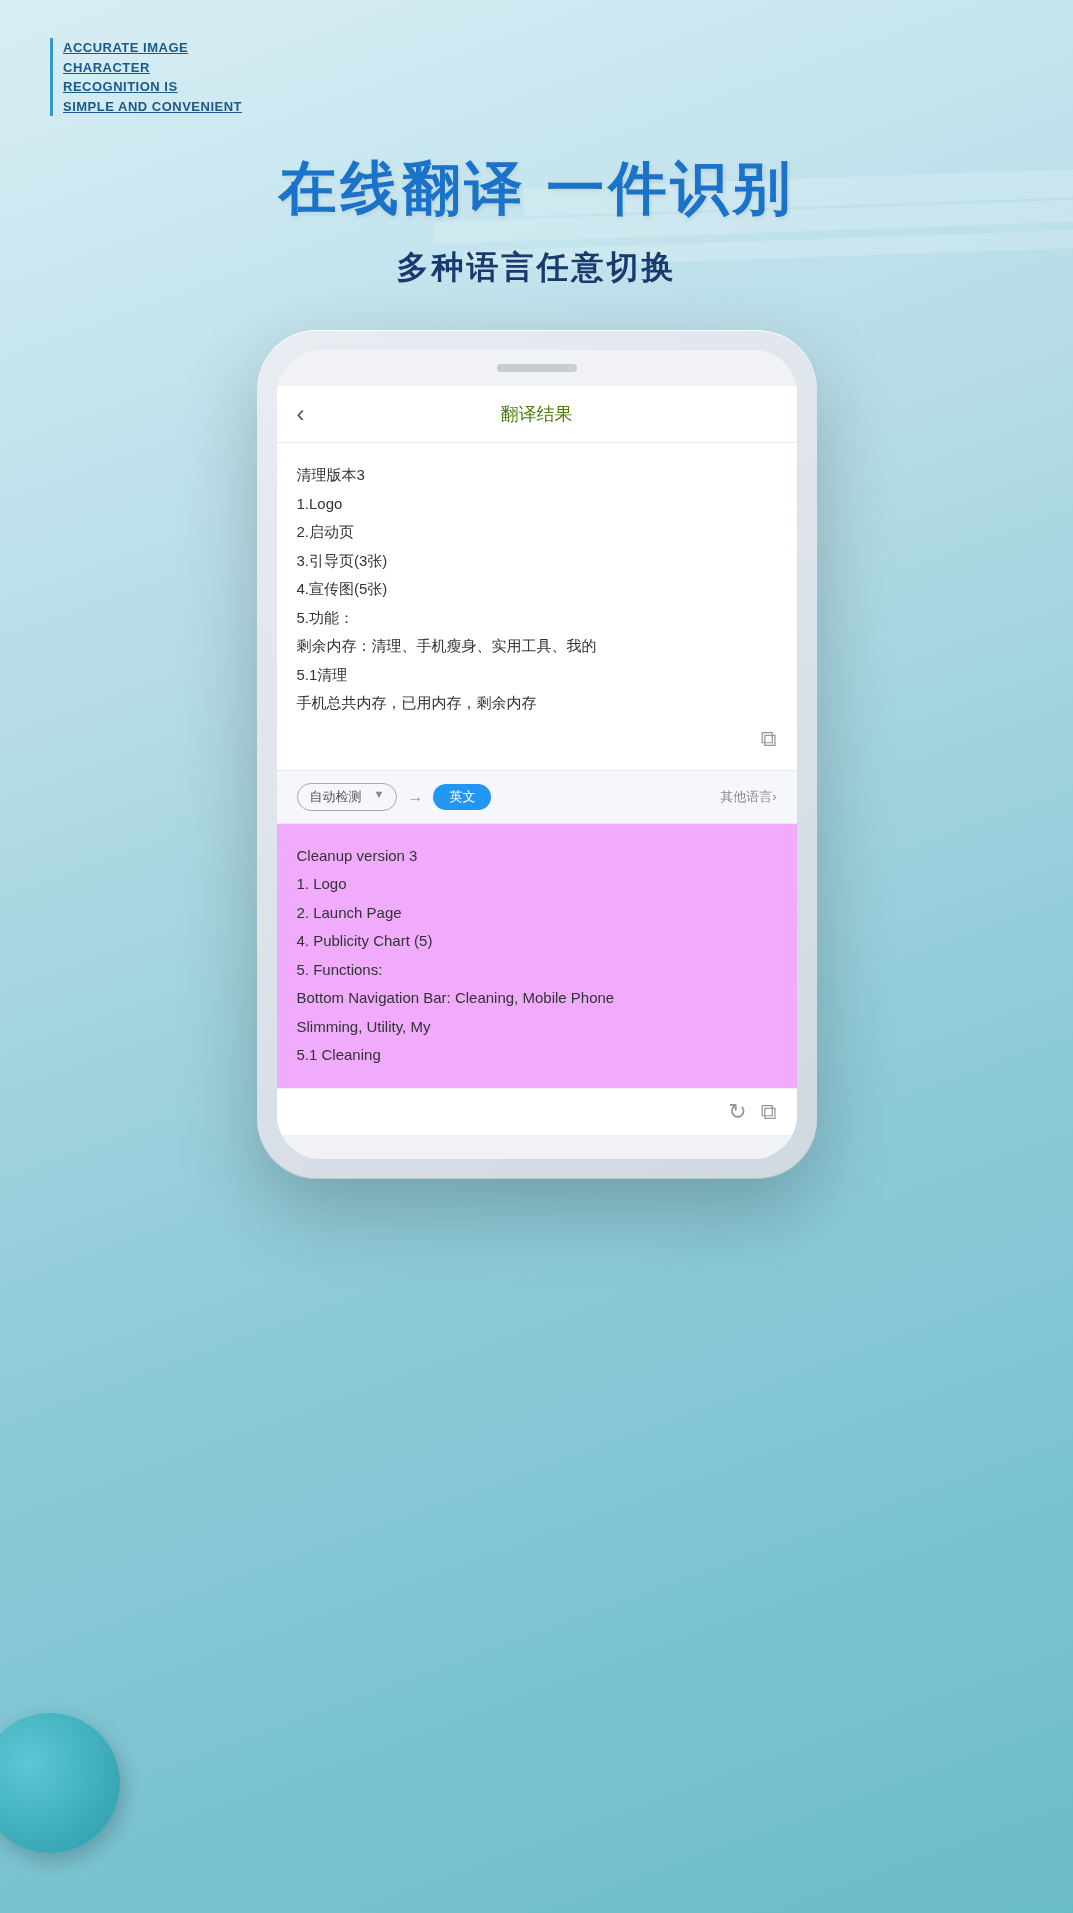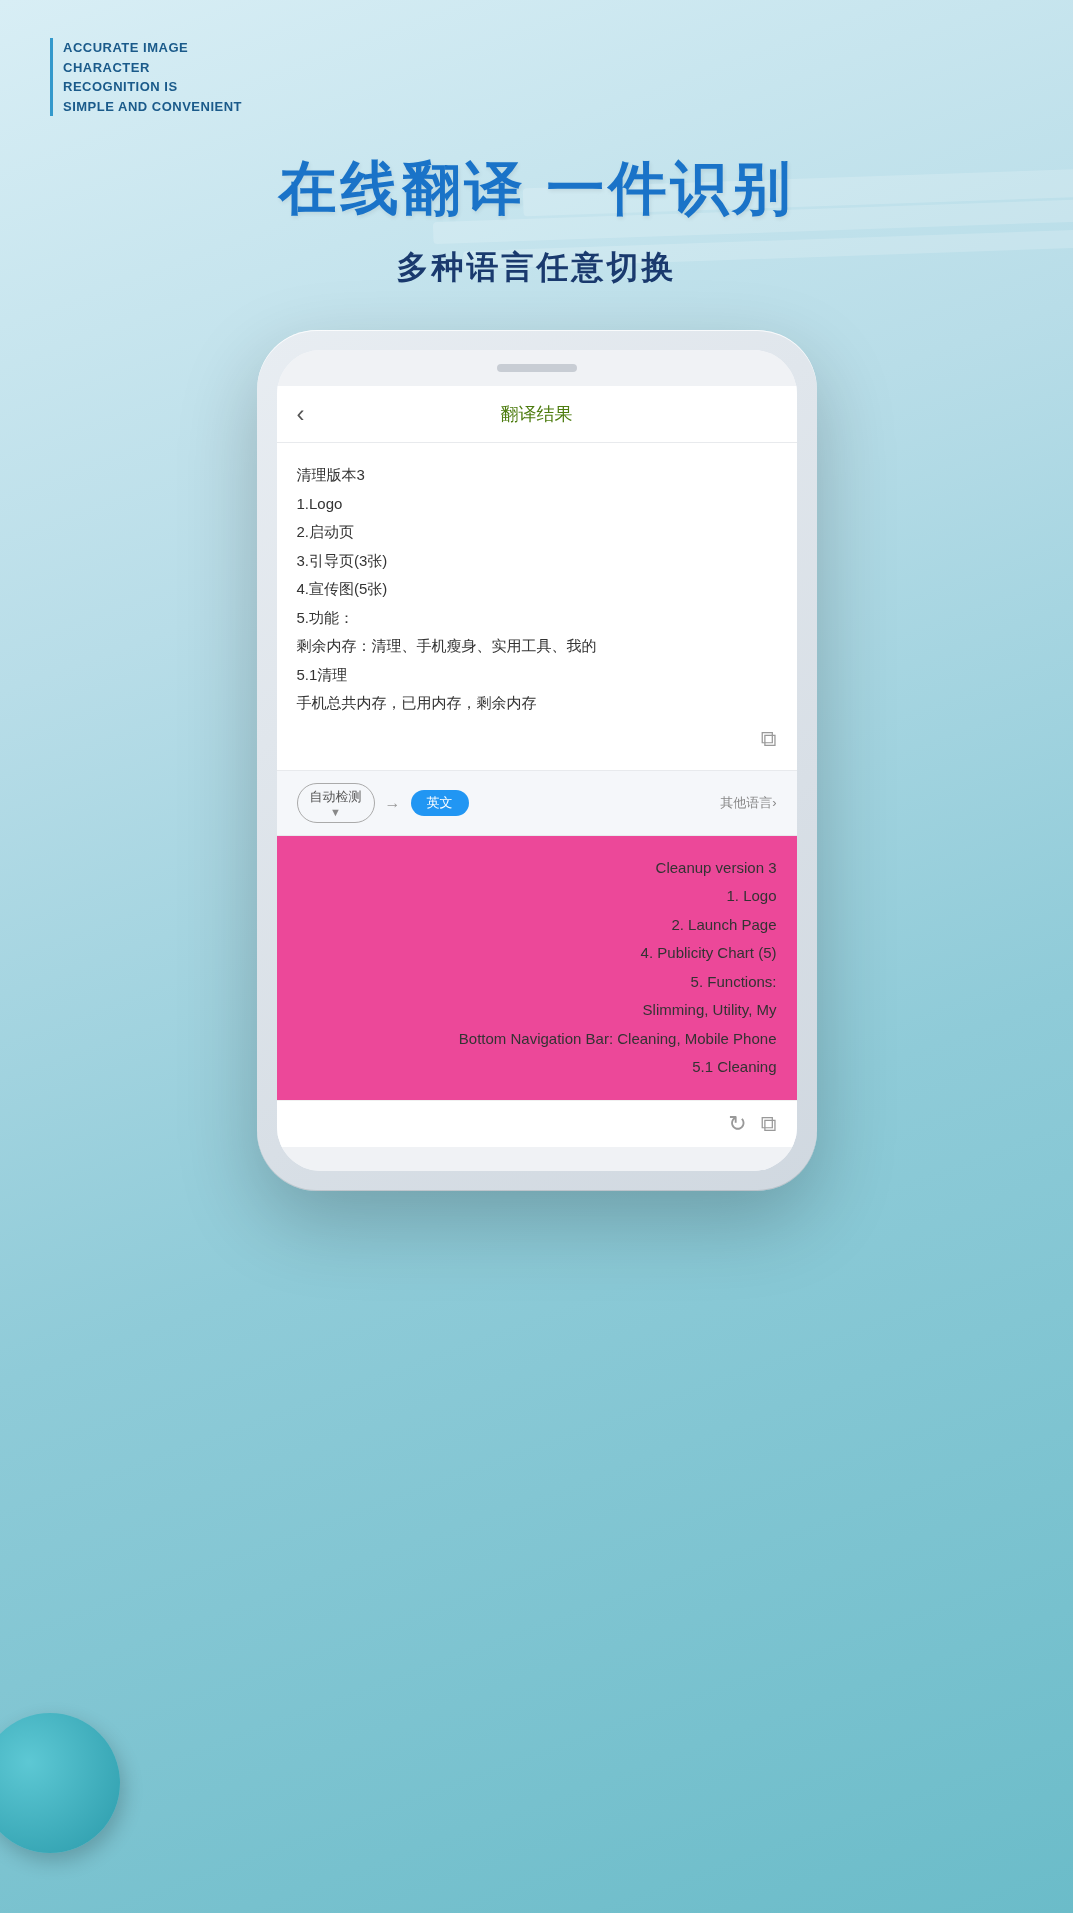--- a/index.html
+++ b/index.html
@@ -54,20 +54,21 @@
       left: 50px;
       border-left: 3px solid #3399cc;
       padding-left: 10px;
     }
     .tagline-block .line {
       font-size: 13px;
       font-weight: 600;
       color: #1a5a8a;
       letter-spacing: 0.5px;
       line-height: 1.5;
+      text-decoration: underline;
     }
 
     
     .headline-area {
       position: absolute;
       top: 155px;
       left: 0; right: 0;
       text-align: center;
     }
     .headline-main {
@@ -190,22 +191,21 @@
     }
     .lang-btn-auto {
       border: 1px solid #aaa;
       background: transparent;
       border-radius: 20px;
       padding: 4px 12px;
       font-size: 13px;
       color: #555;
       cursor: pointer;
       display: flex;
-      gap: 0;
-      flex-direction: column;
+      gap: 12px;
     }
     .lang-arrow {
       font-size: 11px;
       color: #888;
     }
     .arrow-right-icon {
       font-size: 16px;
       color: #999;
     }
     .lang-btn-en {
@@ -222,24 +222,23 @@
       font-size: 13px;
       color: #888;
       cursor: pointer;
       display: flex;
       align-items: center;
       gap: 0;
     }
 
     
     .translated-section {
-      background: #ec4899;
+      background: #f0abfc;
       padding: 18px 20px;
       min-height: 200px;
-      text-align: right;
     }
     .translated-text {
       font-size: 15px;
       color: #333;
       line-height: 1.9;
     }
 
     
     .bottom-actions {
       background: #ffffff;
@@ -328,22 +327,22 @@
           </div>
         </div>
 
         <div class="translated-section">
           <div class="translated-text">
             <div>Cleanup version 3</div>
             <div>1. Logo</div>
             <div>2. Launch Page</div>
             <div>4. Publicity Chart (5)</div>
             <div>5. Functions:</div>
+            <div>Bottom Navigation Bar: Cleaning, Mobile Phone</div>
             <div>Slimming, Utility, My</div>
-            <div>Bottom Navigation Bar: Cleaning, Mobile Phone</div>
             <div>5.1 Cleaning</div>
           </div>
         </div>
 
         <div class="bottom-actions">
           <span class="action-icon">↻</span>
           <span class="action-icon">⧉</span>
         </div>
 
       </div>

